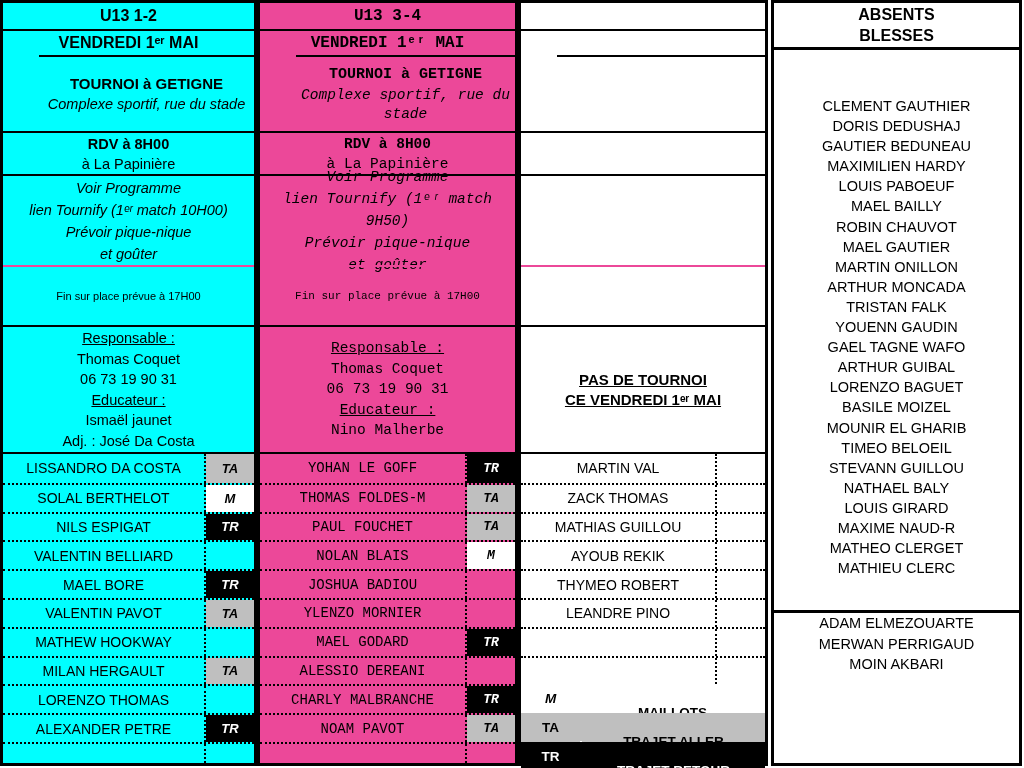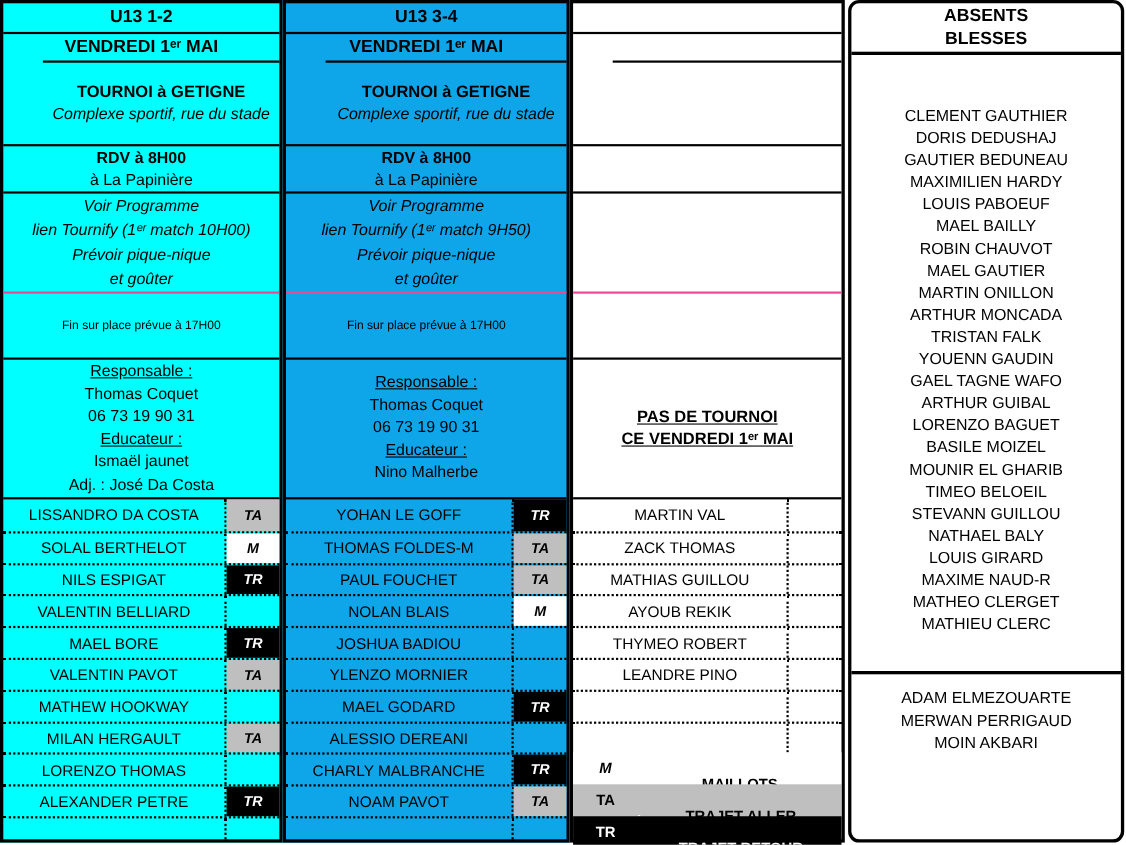--- a/index.html
+++ b/index.html
@@ -1,20 +1,20 @@
 <!DOCTYPE html>
 <html><head>
 <meta charset="utf-8">
 <style>
   html,body{margin:0;padding:0;}
   body{width:1024px;height:768px;background:#fff;font-family:"Liberation Sans",sans-serif;color:#000;}
   .sheet{position:relative;width:1024px;height:768px;overflow:hidden;background:#fff;}
   .col{position:absolute;top:0;height:766px;box-sizing:border-box;border:3px solid #000;display:flex;flex-direction:column;}
   .col-cyan{background:#00FFFF;}
-  .col-green{background:#0ea5e9;}
+  .col-green{background:#ec4899;font-family:Liberation Mono, monospace;}
   .col-white{background:#fff;}
   .row{box-sizing:border-box;display:flex;flex-direction:column;align-items:center;justify-content:center;text-align:center;flex:0 0 auto;}
   .r-team{height:26px;font-weight:bold;font-size:16px;}
   .r-date{height:26px;border-top:2px solid #000;font-weight:bold;font-size:16px;}
   .r-event{height:76px;border-top:2px solid #000;line-height:19px;gap:2px;margin-left:36px;}
   .event-title{font-weight:bold;font-size:15px;}
   .event-venue{font-style:italic;font-size:14.5px;}
   .r-rdv{height:43px;border-top:2px solid #000;font-size:14.5px;line-height:20px;}
   .rdv-time{font-weight:bold;}
   .r-program{height:91px;border-top:2px solid #000;font-style:italic;font-size:14.5px;line-height:22px;}
@@ -34,24 +34,24 @@
   .badge-M{background:#fff;color:#000;}
   .leg-row{flex:0 0 28.8px;height:28.8px;display:flex;box-sizing:border-box;font-weight:bold;}
   .leg-code{flex:0 0 59px;display:flex;align-items:center;justify-content:center;font-size:13.5px;font-style:normal;box-sizing:border-box;}
   .leg-label{flex:1;display:flex;align-items:center;justify-content:center;font-size:13.5px;box-sizing:border-box;margin-top:28px;}
   .leg-M{background:#fff;color:#000;}
   .leg-M .leg-code{font-style:italic;}
   .leg-TA{background:#BFBFBF;color:#000;}
   .leg-TA .leg-label{border-left:2px solid #fff;}
   .leg-TR{background:#000;color:#fff;}
   .leg-TR .leg-label{border-left:2px solid #fff;}
-  .col4{left:771px;width:251px;border-radius:10px;}
+  .col4{left:771px;width:251px;}
   .abs-header{flex:0 0 47px;border-bottom:3px solid #000;display:flex;flex-direction:column;align-items:center;justify-content:center;font-weight:bold;font-size:16px;line-height:21px;text-align:center;box-sizing:border-box;}
   .abs-main{flex:0 0 563px;border-bottom:3px solid #000;box-sizing:border-box;padding-top:46px;text-align:center;font-size:14.5px;line-height:20.1px;}
-  .abs-foot{flex:1;box-sizing:border-box;padding-top:12px;text-align:center;font-size:14.5px;line-height:20.5px;}
+  .abs-foot{flex:1;box-sizing:border-box;text-align:center;font-size:14.5px;line-height:20.5px;}
 </style>
 </head>
 <body>
 
 <div class="sheet">
 
   <div class="col col-cyan" style="left:0;width:257px;">
     <div class="row r-team">U13 1-2</div>
     <div class="row r-date">VENDREDI 1ᵉʳ MAI</div>
     <div class="row r-event">

